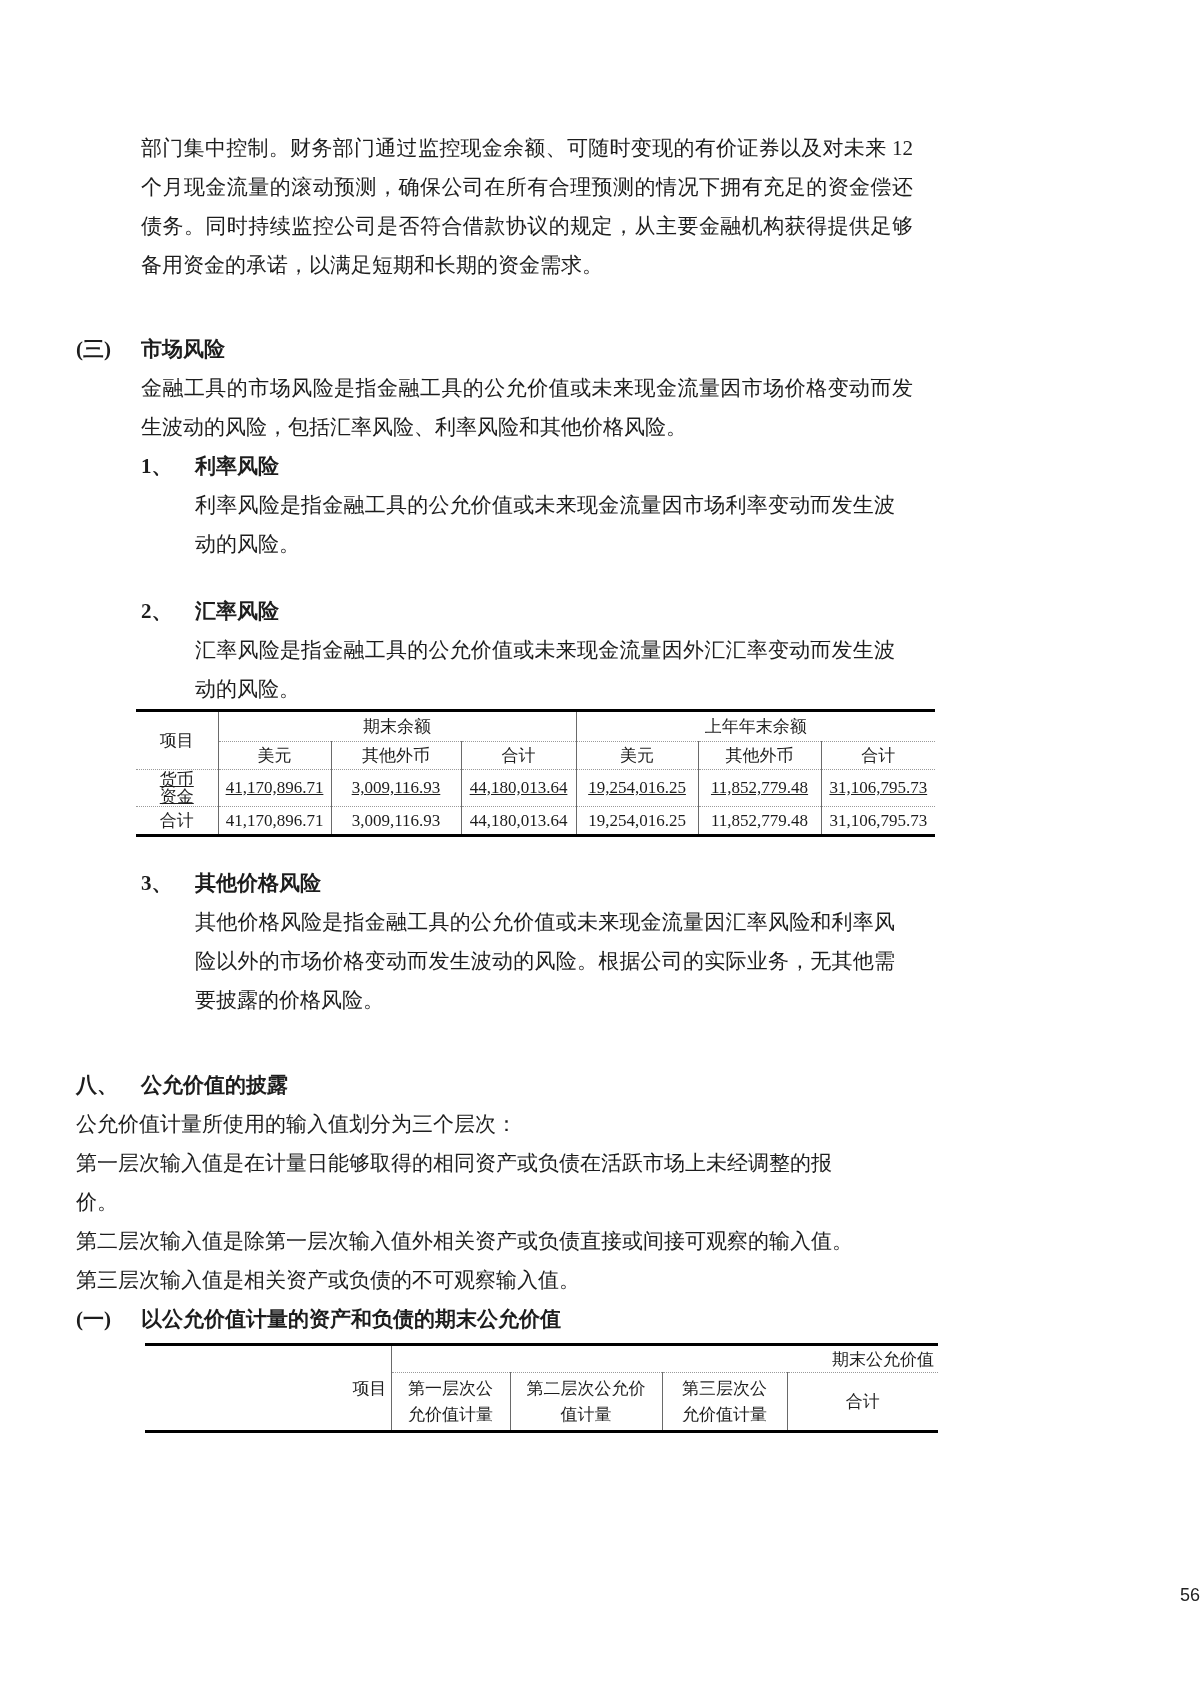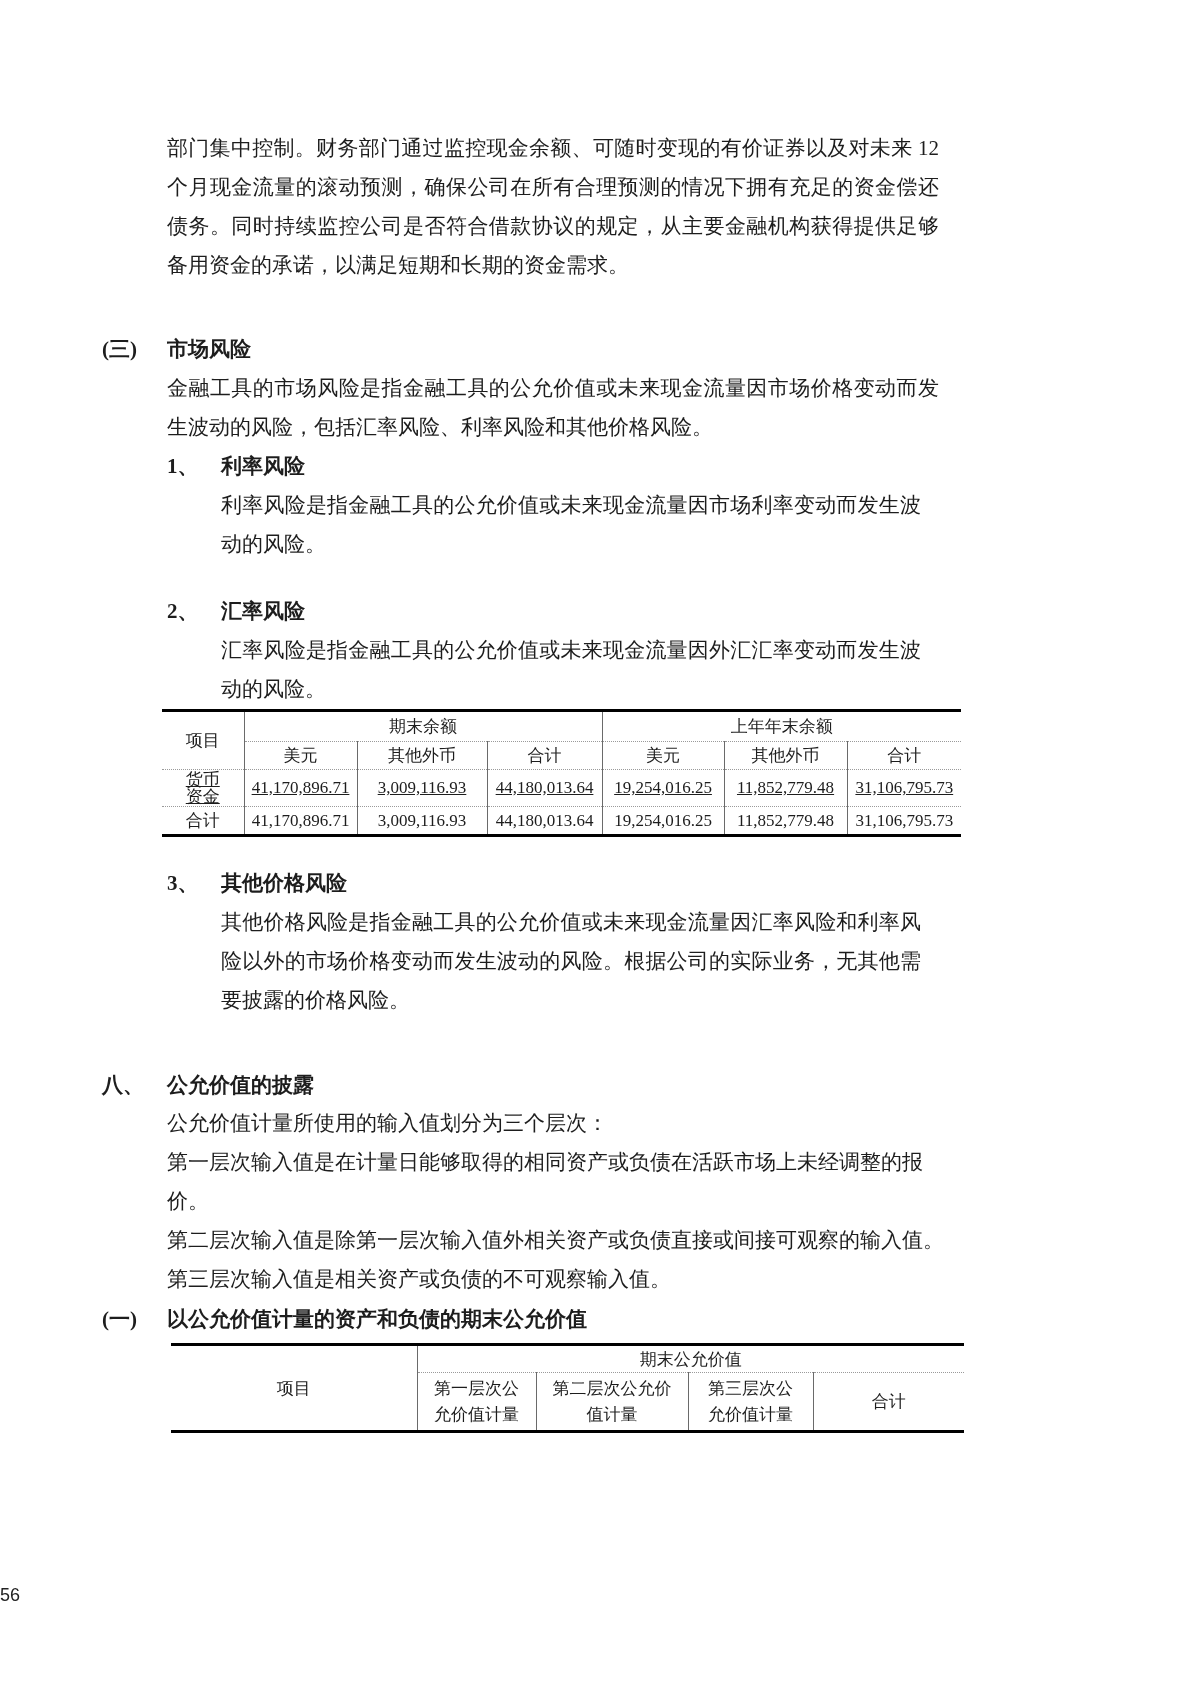--- a/index.html
+++ b/index.html
@@ -7,39 +7,39 @@
   body {
     width:1200px; height:1696px;
     font-family:"Liberation Serif","DejaVu Serif",serif;
     color:#1d1d1d;
     position:relative;
     overflow:hidden;
   }
   .page {
     position:relative;
     width:979px; height:1696px;
-    padding:129px 0 0 102px;
+    padding:129px 0 0 76px;
   }
   .body-text { font-size:21px; line-height:39px; }
 
   .para-main {
     margin-left:65px; width:772px;
     text-align:justify;
   }
   .heading-row { display:flex; font-weight:bold; }
   .heading-row.level-a { margin-left:0; }
   .heading-row.level-b { margin-left:65px; }
   .label-a { width:65px; flex:0 0 65px; }
   .label-b { width:54px; flex:0 0 54px; }
 
   .sub-body {
     margin-left:119px; width:700px;
     text-align:justify;
   }
-  .sec8-para { margin-left:65px; width:756px; text-align:justify;font-family:Liberation Mono, monospace; }
+  .sec8-para { width:756px; text-align:justify; }
   .sec8-para.p-wide { width:784px; }
 
   .mt-sec { margin-top:45px; }
   .mt-item2 { margin-top:28px; }
   .mt-table1 { margin-top:44px; }
   .mt-item3 { margin-top:27px; }
   .mt-sec8 { margin-top:46px; }
 
   
   table.tbl {
@@ -60,27 +60,27 @@
   .tbl-currency { margin-left:60px; width:799px; margin-top:0; }
   .tbl-currency tr.hr1 th { height:31px; }
   .tbl-currency tr.hr2 th { height:28px;margin-left:39px; }
   .tbl-currency tr.dr1 td { height:36px;text-decoration:underline; }
   .tbl-currency tr.dr2 td { height:29px; }
   .cell-multiline { white-space:pre-line; line-height:17px; }
   .num-center { text-align:center; }
   .num-right { text-align:right; padding-right:10px; }
 
   .tbl-fv { margin-left:69px; width:793px; margin-top:4px; }
-  .tbl-fv tr.hr1 th { height:28px; }
+  .tbl-fv tr.hr1 th { height:28px;text-align:right; }
   .tbl-fv tr.hr2 th { height:59px; line-height:26px; }
   .th-wrap { white-space:pre-line; }
 
   .page-number {
     position:absolute; left:0; top:1585px; width:1200px;
-    text-align:left;
+    text-align:right;
     font-family:"Liberation Sans","DejaVu Sans",sans-serif;
     font-size:18px; color:#222;
   }
 </style>
 </head>
 <body>
 
 <div class="page">
 
   <p class="body-text para-main">部门集中控制。财务部门通过监控现金余额、可随时变现的有价证券以及对未来 12 个月现金流量的滚动预测，确保公司在所有合理预测的情况下拥有充足的资金偿还债务。同时持续监控公司是否符合借款协议的规定，从主要金融机构获得提供足够备用资金的承诺，以满足短期和长期的资金需求。</p>

